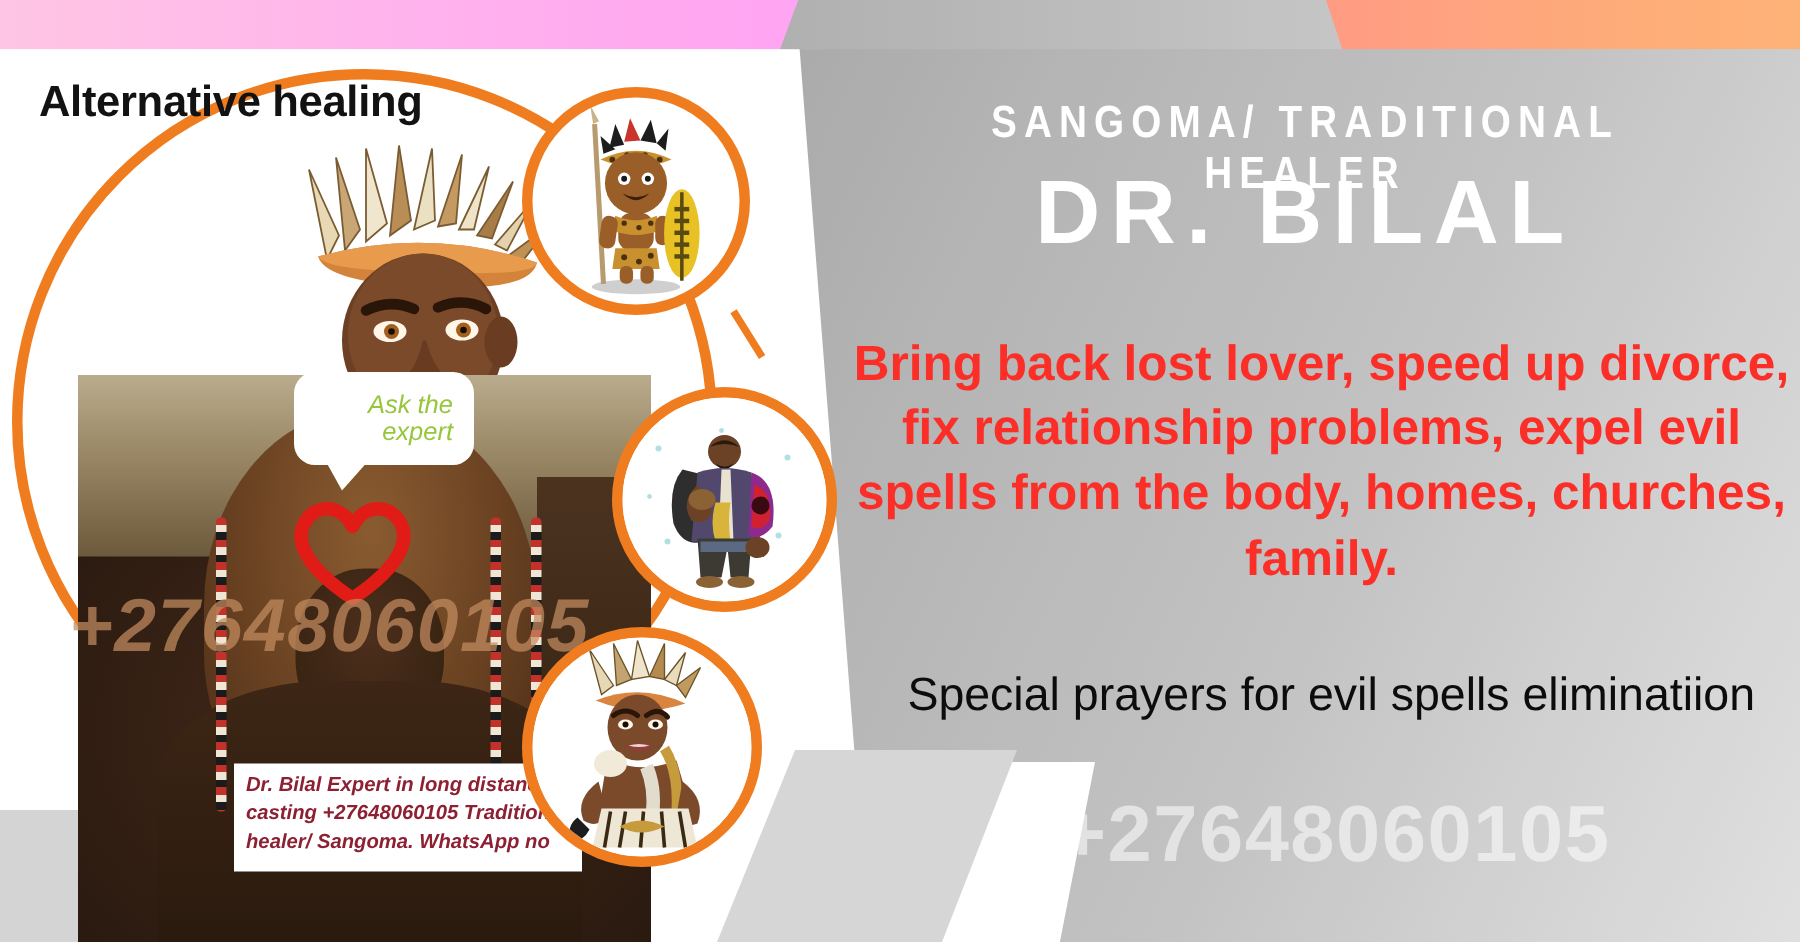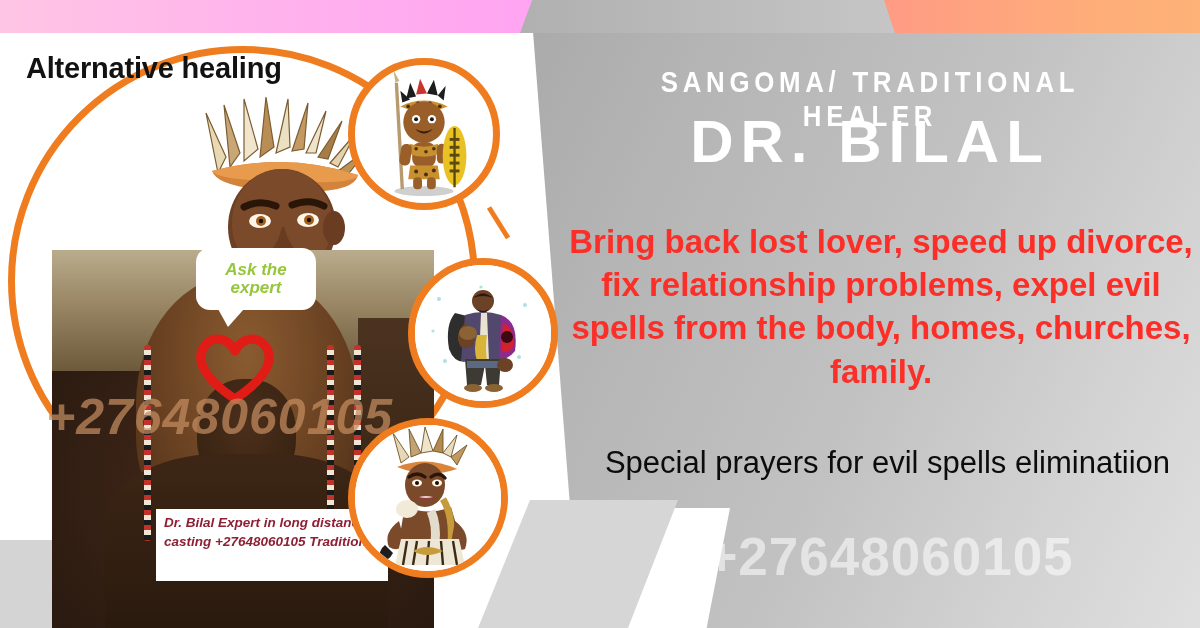--- a/index.html
+++ b/index.html
@@ -140,22 +140,22 @@
     box-shadow:0 0 0 0 rgba(0,0,0,0);
   }
   .speech-bubble:after {
     content:""; position:absolute; left:22px; bottom:-17px;
     width:0; height:0;
     border-left:10px solid transparent;
     border-right:16px solid transparent;
     border-top:18px solid #ffffff;
   }
   .speech-text {
-    color:#96c63c; font-weight:bold; font-style:italic;
-    font-size:17px; line-height:1.05; text-align:center;
+    color:#96c63c; font-weight:normal; font-style:italic;
+    font-size:17px; line-height:1.05; text-align:right;
     width:92px;
   }
 
   
   .photo-watermark {
     position:absolute; left:46px; top:388px;
     font-size:50px; font-weight:bold; font-style:italic;
     color:rgba(196,140,96,0.72);
     letter-spacing:1px;
     z-index:20;
@@ -312,20 +312,21 @@
 
   <div class="speech-bubble">
     <div class="speech-text">Ask the expert</div>
   </div>
 
   <div class="photo-watermark">+27648060105</div>
 
   <div class="photo-caption">
     <p>Dr. Bilal Expert in long distance</p>
     <p>casting +27648060105 Traditional</p>
+    <p>healer/ Sangoma. WhatsApp no</p>
   </div>
 
   <div class="connector conn-1"></div>
   <div class="connector conn-2"></div>
 
   <div class="circle circle-1">
     <svg viewBox="0 0 140 140" width="100%" height="100%">
       <ellipse cx="70" cy="128" rx="30" ry="5" fill="#cfcfcf"></ellipse>
 
       <line x1="42" y1="18" x2="48" y2="126" stroke="#b79a6d" stroke-width="3.4"></line>

